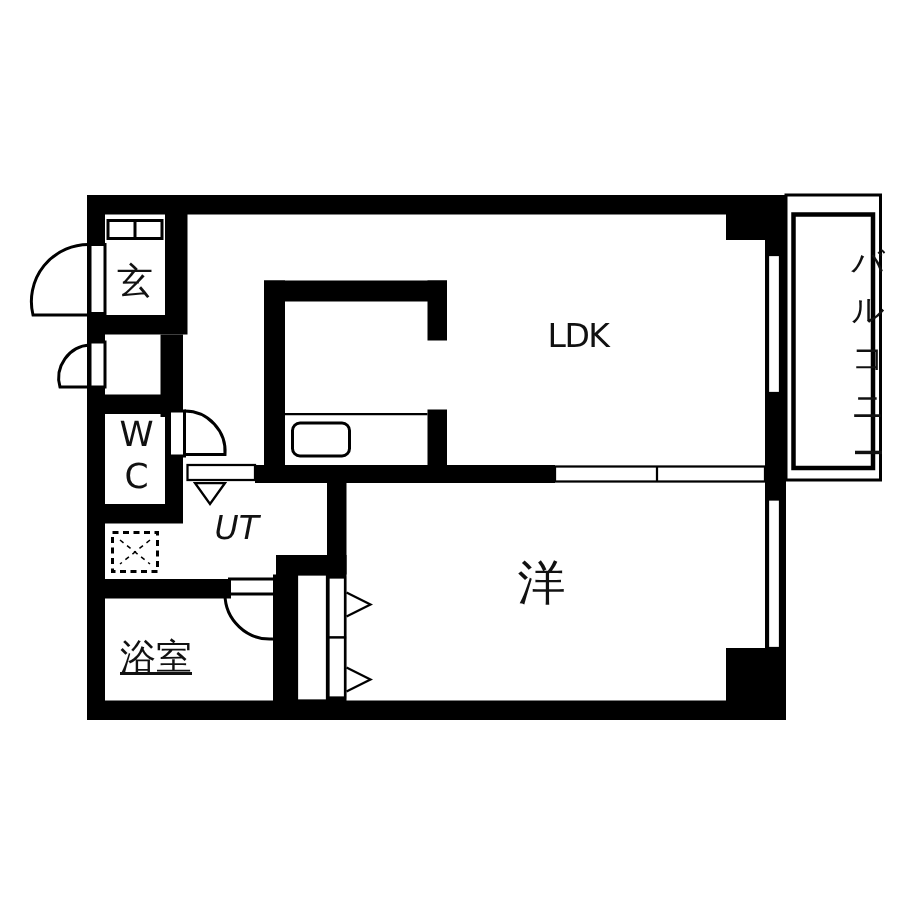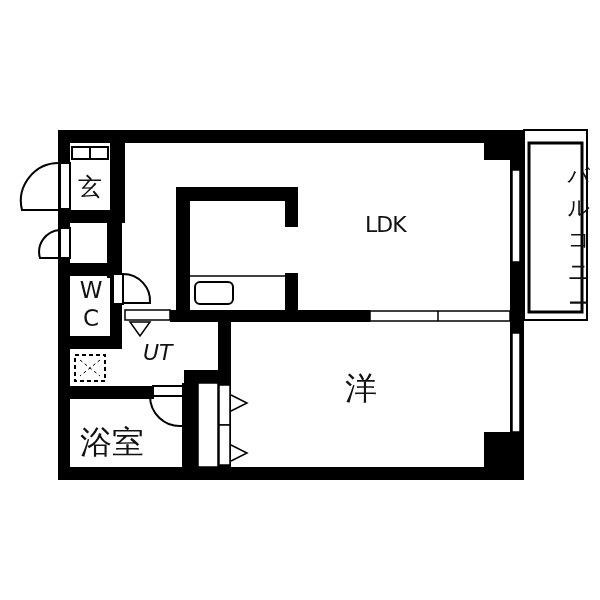--- a/index.html
+++ b/index.html
@@ -4,21 +4,21 @@
 <style>
   html,body{margin:0;padding:0;background:#ffffff;}
   body{width:600px;height:600px;position:relative;overflow:hidden;font-family:"DejaVu Sans","Liberation Sans",sans-serif;}
   .plan{position:absolute;left:0;top:0;width:600px;height:600px;}
   .label{position:absolute;color:#111;font-family:"DejaVu Sans","Liberation Sans",sans-serif;line-height:1;white-space:nowrap;}
   .lbl-ldk{left:365px;top:214px;font-size:22px;letter-spacing:-1px;}
   .lbl-you{left:345px;top:372px;font-size:32px;}
   .lbl-genkan{left:78px;top:175px;font-size:24px;}
   .lbl-wc{left:78px;top:276px;font-size:23px;width:26px;text-align:center;line-height:28px;white-space:normal;word-break:break-all;}
   .lbl-ut{left:143px;top:342px;font-size:22px;font-style:italic;}
-  .lbl-bath{left:80px;top:426px;font-size:32px;}
+  .lbl-bath{left:80px;top:426px;font-size:24px;text-decoration:underline;}
   .lbl-balcony{left:540px;top:160px;font-size:22px;width:26px;line-height:32px;white-space:normal;word-break:break-all;text-align:right;margin-left:24px;}
 </style>
 </head>
 <body>
 
 <svg class="plan" viewBox="0 0 600 600" xmlns="http://www.w3.org/2000/svg">
 
   <g>
     <rect x="524" y="130" width="63" height="190" fill="#fff" stroke="#000" stroke-width="2"></rect>
     <rect x="529" y="143" width="53" height="169" fill="#fff" stroke="#000" stroke-width="3"></rect>

